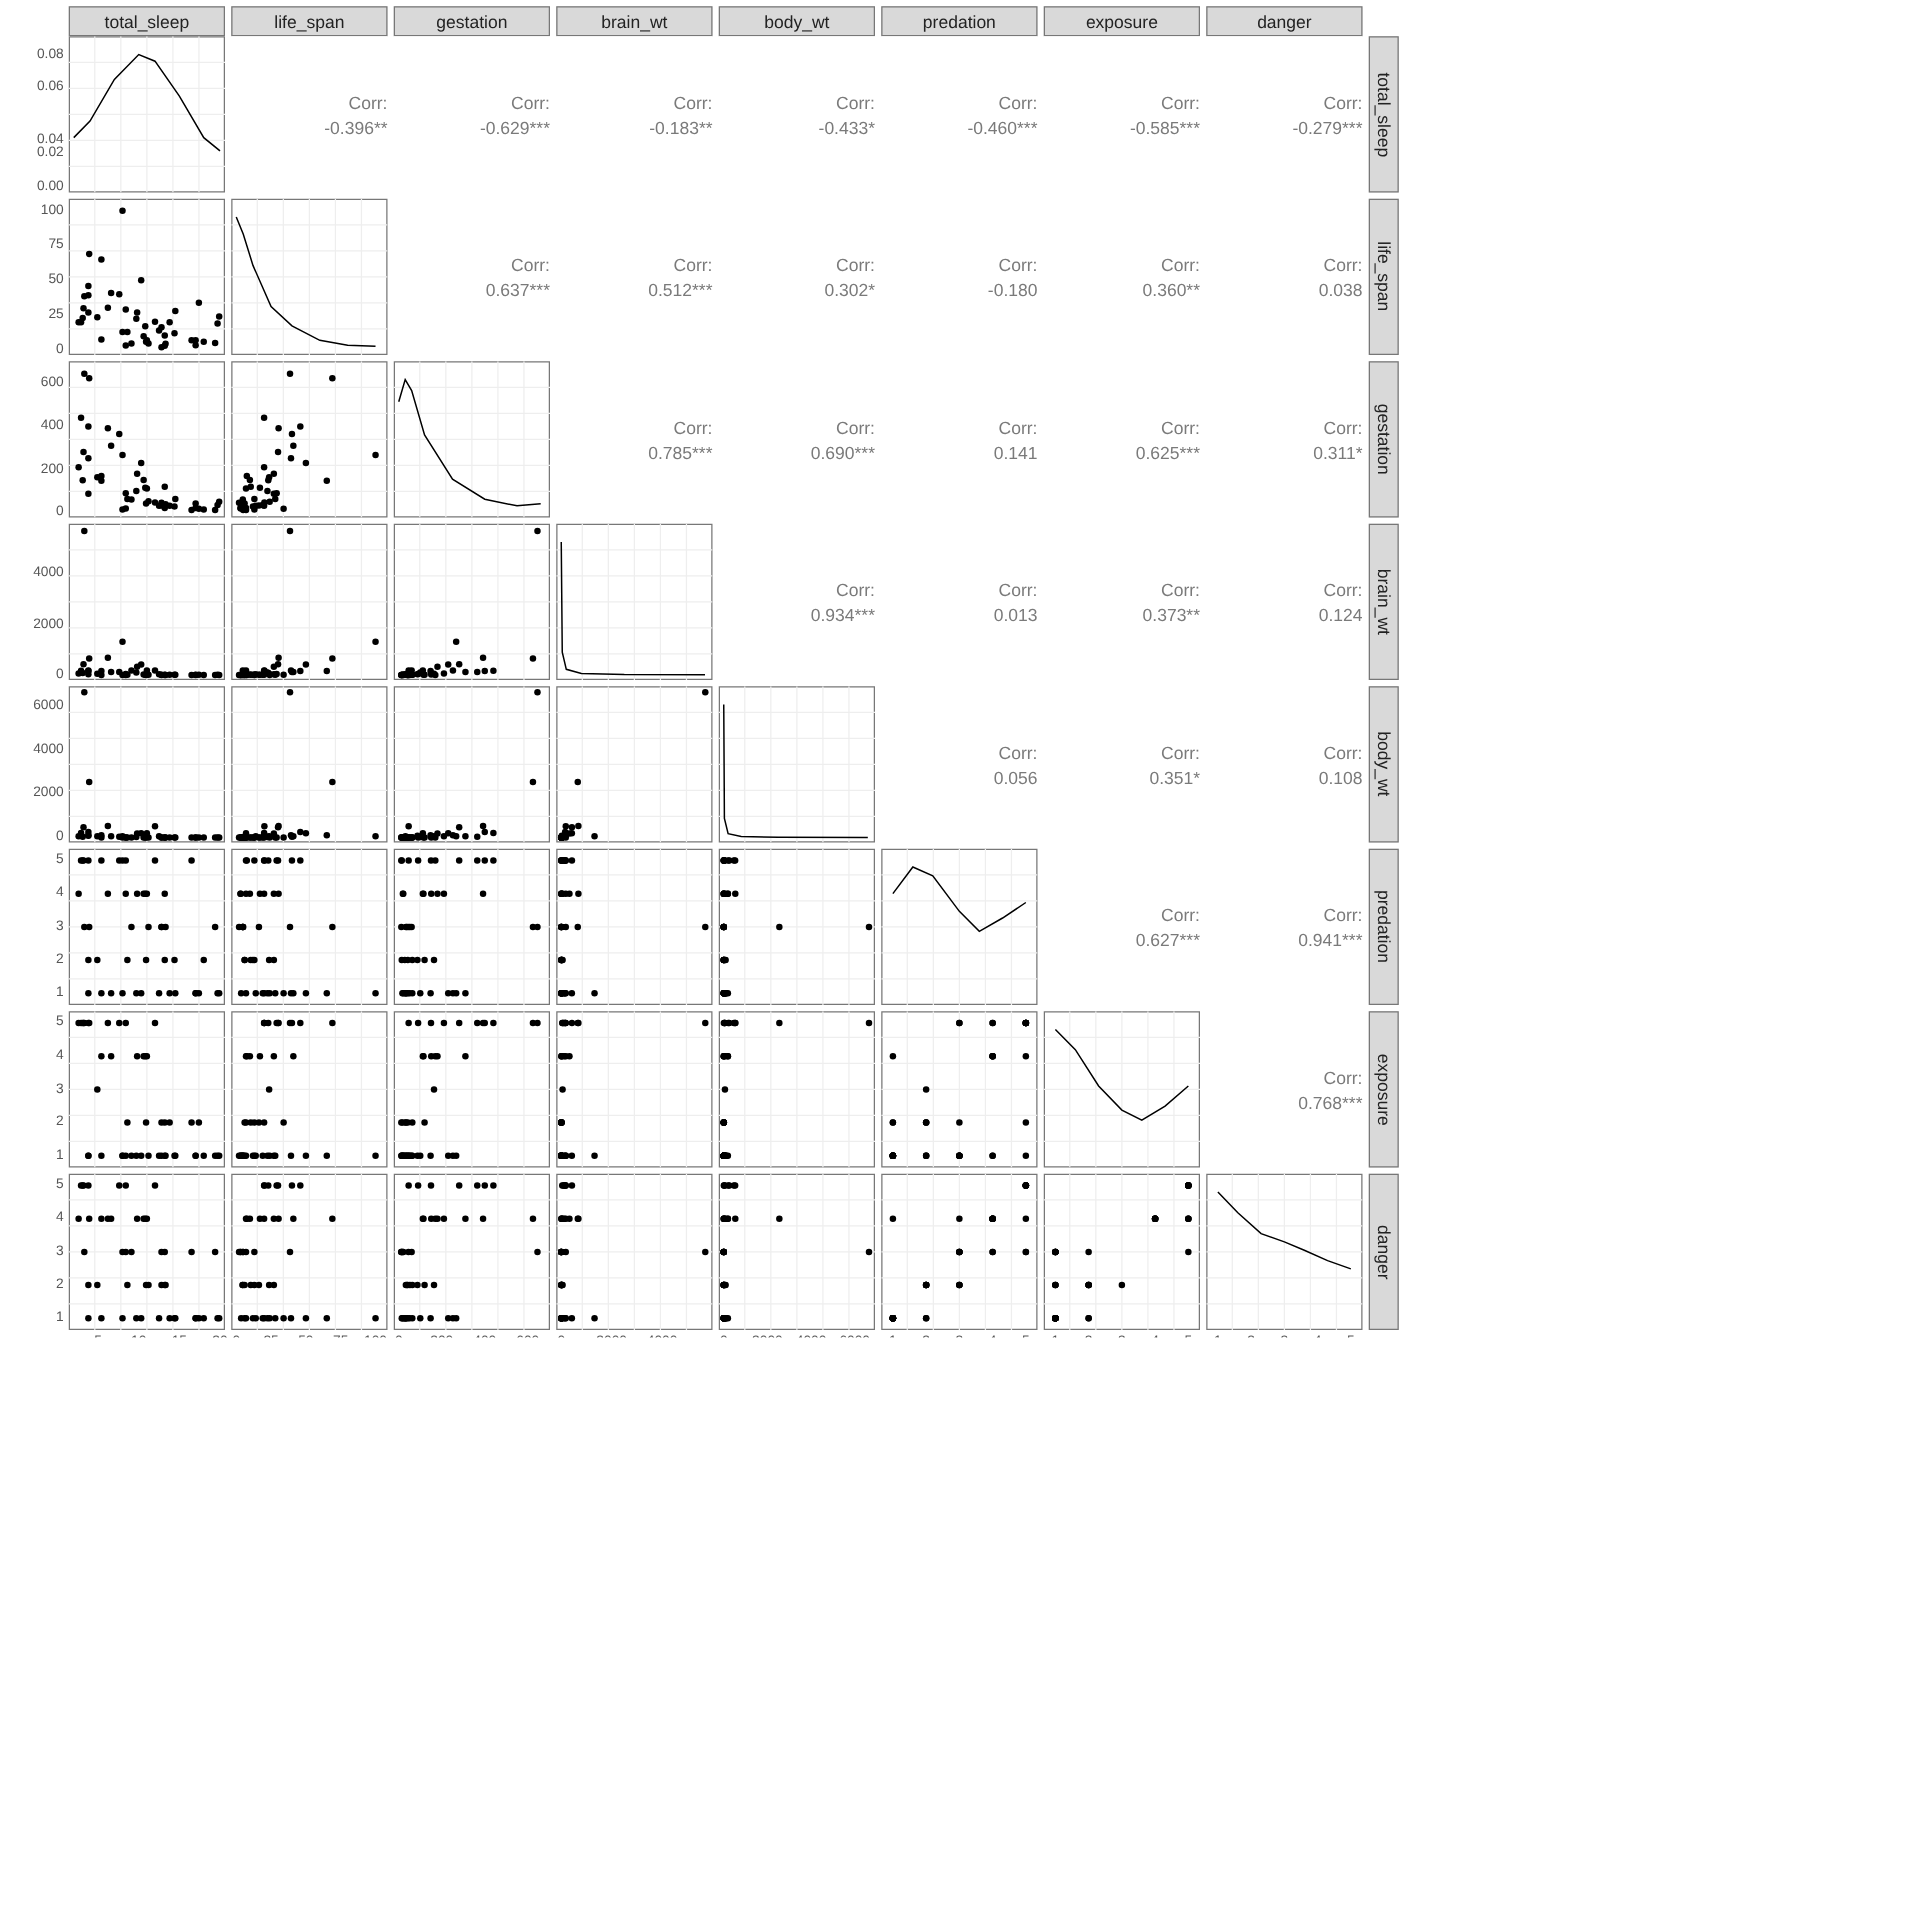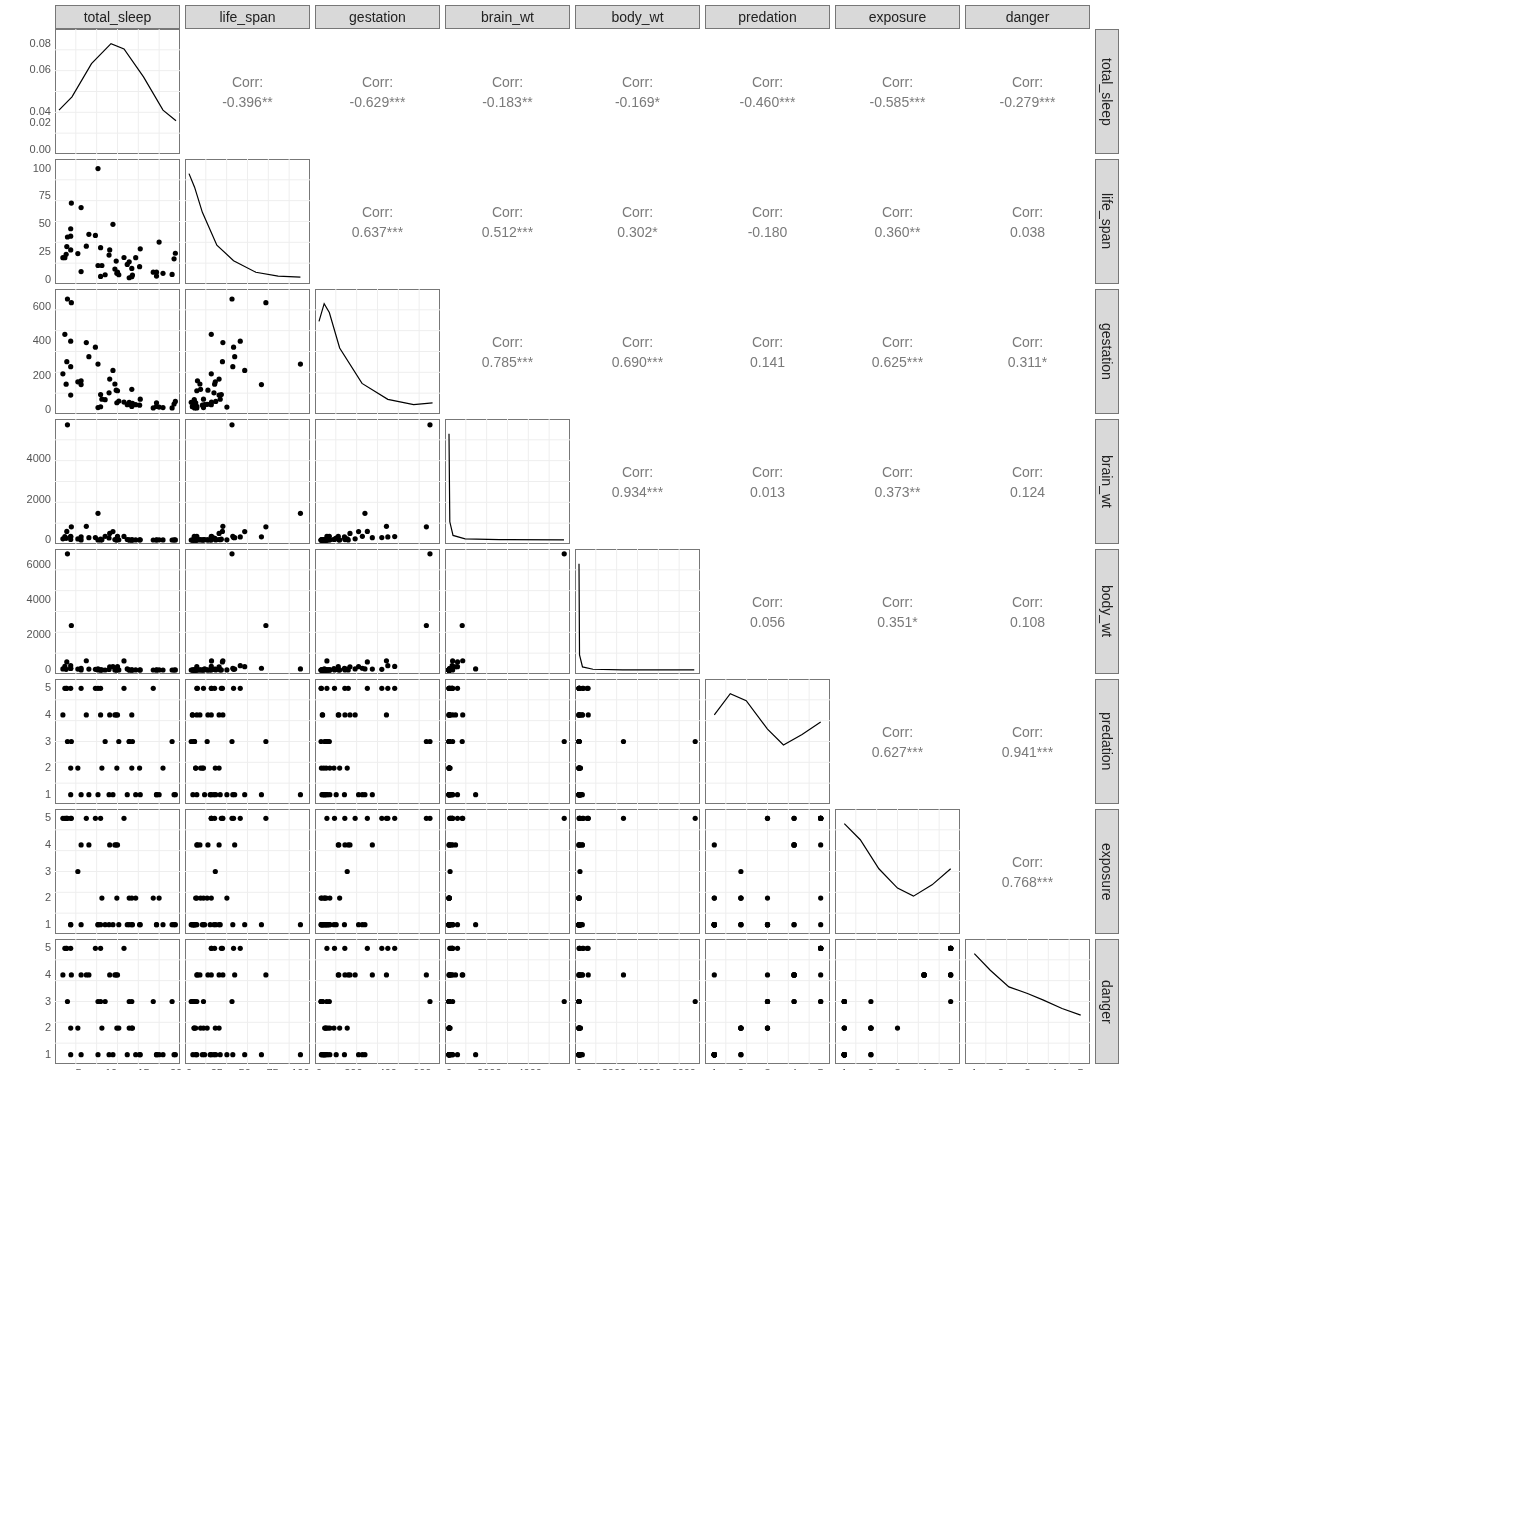--- a/index.html
+++ b/index.html
@@ -1,20 +1,20 @@
 <!DOCTYPE html>
 <html><head>
 <meta charset="utf-8">
 <style>
   html,body{margin:0;padding:0;background:#fff;font-family:Arial,Helvetica,sans-serif}
   #wrap{position:relative;width:1120px;height:1060px;margin:5px 5px}
   .cell{position:absolute;border:1px solid #777;box-sizing:border-box;background:#fff}
   .strip{position:absolute;background:#d9d9d9;border:1px solid #777;box-sizing:border-box;display:flex;align-items:center;justify-content:center;font-size:14px;color:#222}
   .strip-right span{writing-mode:vertical-rl;transform:rotate(0deg)}
-  .corr{position:absolute;display:flex;flex-direction:column;align-items:center;justify-content:center;color:#7a7a7a;background:#fff}
+  .corr{position:absolute;display:flex;flex-direction:column;align-items:flex-end;justify-content:center;color:#7a7a7a;background:#fff}
   .corr .lab{font-size:14px;margin-bottom:4px}
   .corr .val{font-size:14px}
   .tick{position:absolute;font-size:11px;color:#555}
   .tickL{text-align:right;width:38px}
   svg{position:absolute;left:0;top:0}
   .gridline{stroke:#eee;stroke-width:1}
   .pt{fill:#000}
   .dens{fill:none;stroke:#000;stroke-width:1.2}
 </style>
 </head>
@@ -89,21 +89,21 @@
     <div class="corr" style="left: 310px; top: 24px; width: 125px; height: 125px;">
       <div class="lab">Corr:</div>
       <div class="val">-0.629***</div>
     </div>
     <div class="corr" style="left: 440px; top: 24px; width: 125px; height: 125px;">
       <div class="lab">Corr:</div>
       <div class="val">-0.183**</div>
     </div>
     <div class="corr" style="left: 570px; top: 24px; width: 125px; height: 125px;">
       <div class="lab">Corr:</div>
-      <div class="val">-0.169*</div>
+      <div class="val">-0.433*</div>
     </div>
     <div class="corr" style="left: 700px; top: 24px; width: 125px; height: 125px;">
       <div class="lab">Corr:</div>
       <div class="val">-0.460***</div>
     </div>
     <div class="corr" style="left: 830px; top: 24px; width: 125px; height: 125px;">
       <div class="lab">Corr:</div>
       <div class="val">-0.585***</div>
     </div>
     <div class="corr" style="left: 960px; top: 24px; width: 125px; height: 125px;">

